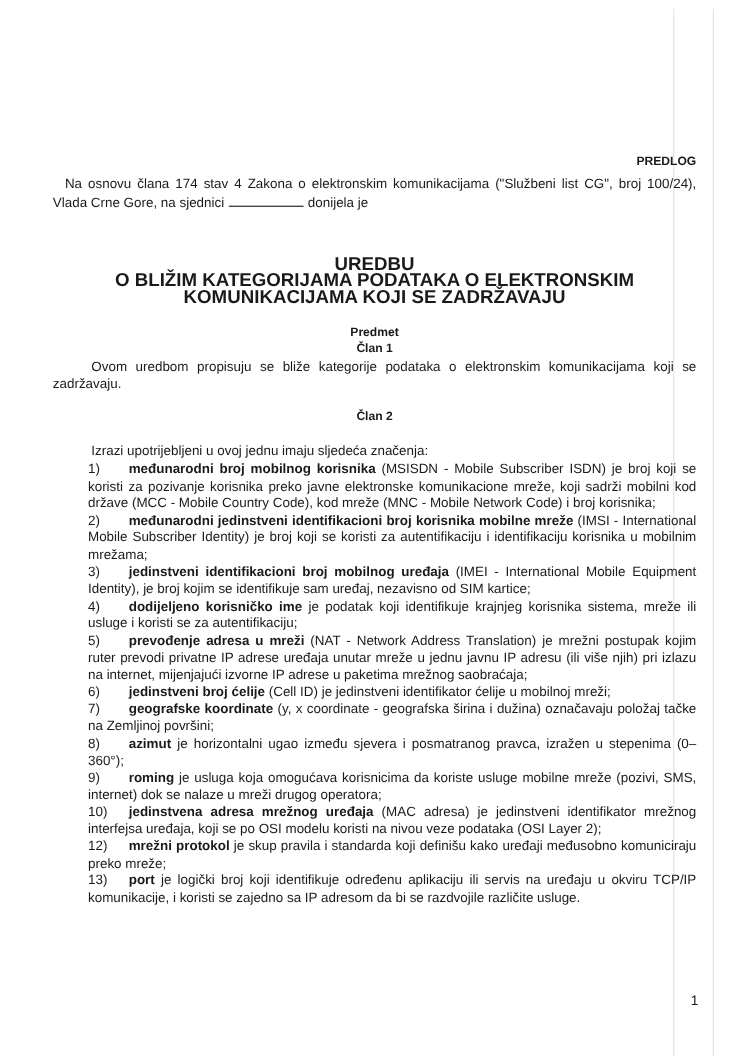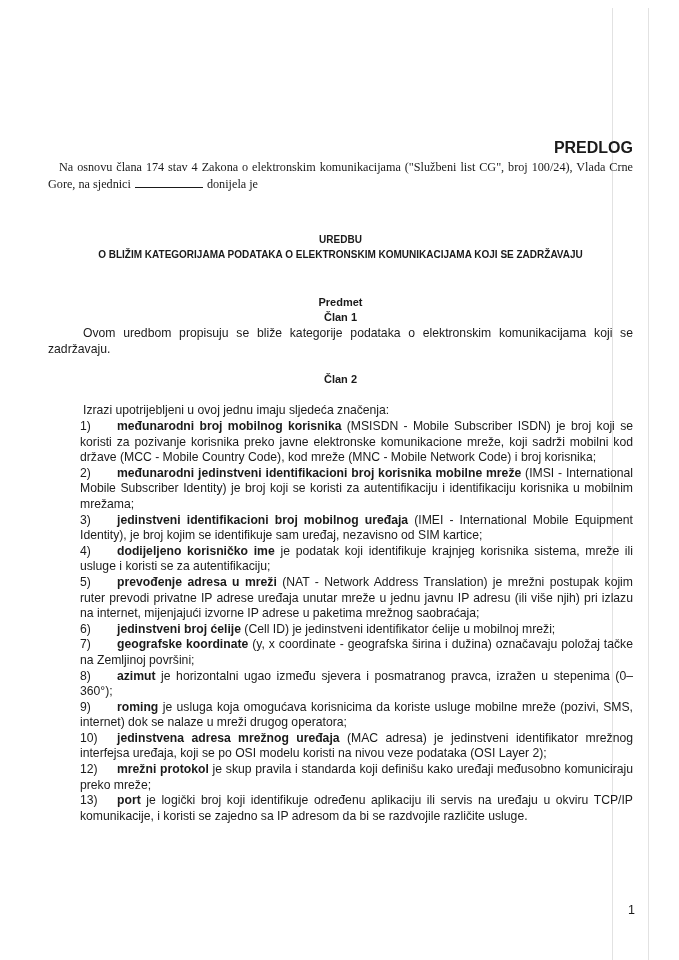--- a/index.html
+++ b/index.html
@@ -1,23 +1,23 @@
 <!DOCTYPE html>
 <html><head>
 <meta charset="utf-8">
 <style>
   html, body { margin: 0; padding: 0; background: #ffffff; }
   body { width: 679px; height: 960px; position: relative; overflow: hidden;
          font-family: "Liberation Sans", sans-serif; color: #1a1a1a; }
   .vline { position: absolute; top: 8px; bottom: 0; width: 1px; background: #e2e2e2; }
   .page { position: absolute; left: 48px; top: 0; width: 585px; font-size: 12.2px; line-height: 15.6px; }
-  .predlog { position: absolute; top: 140px; right: 0; font-weight: bold; font-size: 16px; }
-  .intro { position: absolute; top: 160px; left: 0; right: 0; text-align: justify; text-indent: 11px; font-family: Liberation Serif, serif; }
+  .predlog { position: absolute; top: 140px; right: 0; font-weight: bold; font-size: 11px; }
+  .intro { position: absolute; top: 160px; left: 0; right: 0; text-align: justify; text-indent: 11px; }
   .blank { display: inline-block; width: 68px; border-bottom: 1px solid #1a1a1a; height: 11px; vertical-align: baseline; margin: 0 4px; }
-  .title { position: absolute; top: 232px; left: 0; right: 0; text-align: center; font-weight: bold; font-size: 10px; line-height: 15px; }
+  .title { position: absolute; top: 232px; left: 0; right: 0; text-align: center; font-weight: bold; font-size: 17px; line-height: 15px; }
   .sec { position: absolute; left: 0; right: 0; text-align: center; font-weight: bold; font-size: 11px; line-height: 15px; }
   .para { position: absolute; left: 0; right: 0; text-align: justify; }
   .indent { text-indent: 35px; }
   .items { position: absolute; left: 0; right: 0; top: 407px; }
   .item { text-align: justify; margin: 0; }
   .num { display: inline-block; width: 37px; }
   b { font-weight: bold; }
   .pagenum { position: absolute; top: 903px; left: 628px; font-size: 12.5px; }
 </style>
 </head>

